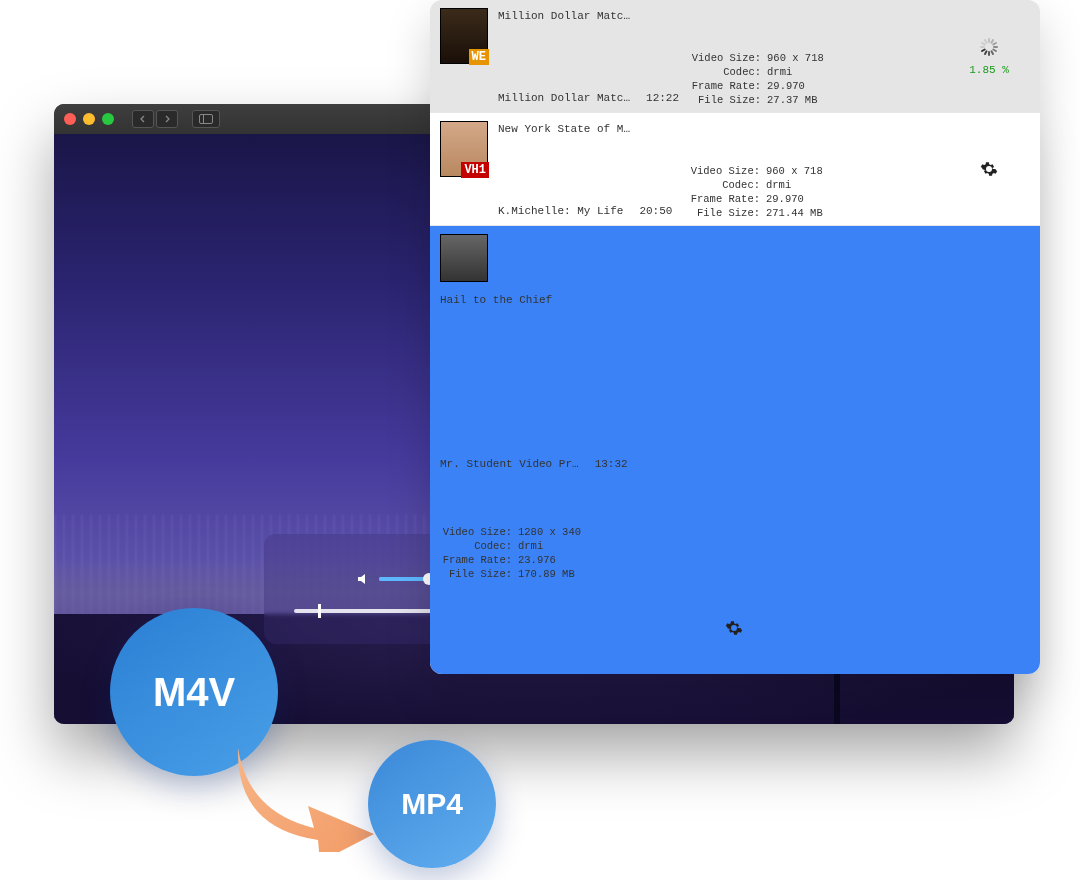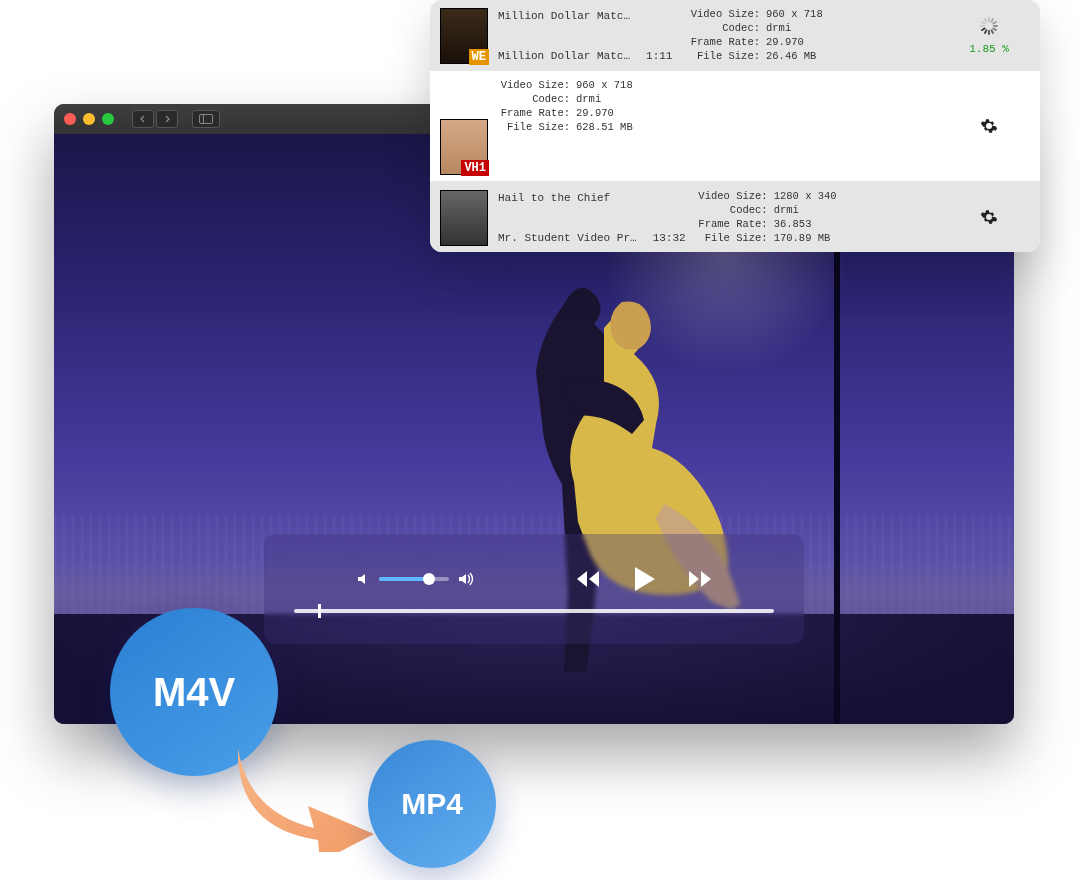--- a/index.html
+++ b/index.html
@@ -112,44 +112,45 @@
   color:#333;
 }
 .list-row{
   display:flex; align-items:stretch;
   border-bottom:1px solid #e8e8e8;
   padding:8px 12px 6px 10px;
   gap:10px;
 }
 .list-row.r0{background:#e5e5e5;}
 .list-row.r1{background:#ffffff;}
-.list-row.r2{background:#e5e5e5;border-bottom:none;}
+.list-row.r2{background:#3b82f6;border-bottom:none;flex-direction:column;}
 .thumb{
   width:48px;height:56px;flex:0 0 48px;
   background:#222;border:1px solid #000;position:relative;
   display:flex;align-items:flex-end;justify-content:center;
 }
 .thumb .tag{
   position:absolute;right:-2px;bottom:-2px;
   font-size:12px;font-weight:bold;padding:1px 3px;color:#fff;
 }
 .thumb.t0{background:linear-gradient(#3a2a1a,#1a0f08);}
 .thumb.t0 .tag{background:#e69400;}
-.thumb.t1{background:linear-gradient(#d4a888,#b88860);margin-top:40px;}
+.thumb.t1{background:linear-gradient(#d4a888,#b88860);}
 .thumb.t1 .tag{background:#c40000;}
 .thumb.t2{background:linear-gradient(#666,#333);}
 .row-titles{
   flex:0 0 180px;display:flex;flex-direction:column;justify-content:space-between;
   padding:2px 0;
 }
 .row-titles .t1{white-space:nowrap;overflow:hidden;text-overflow:ellipsis;}
 .row-titles .t2line{display:flex;gap:16px;white-space:nowrap;}
 .row-meta{
   flex:1;display:flex;flex-direction:column;gap:2px;
   font-size:10.5px;
+  margin-top:44px;
 }
 .row-meta div{display:flex;gap:6px;}
 .row-meta .lbl{width:72px;text-align:right;color:#333;}
 .row-status{
   flex:0 0 78px;display:flex;flex-direction:column;
   align-items:center;justify-content:center;gap:8px;
 }
 .row-status .pct{color:#1a9a1a;font-size:11px;}
 .spinner{width:18px;height:18px;position:relative;}
 .spinner span{
@@ -277,39 +278,39 @@
 <div class="list-panel">
 
   <div class="list-row r0">
     <div class="thumb t0">
       <div class="tag">WE</div>
     </div>
     <div class="row-titles">
       <div class="t1">Million Dollar Matc…</div>
       <div class="t2line">
         <span>Million Dollar Matc…</span>
-        <span>1:11</span>
+        <span>12:22</span>
       </div>
     </div>
     <div class="row-meta">
       <div>
           <span class="lbl">Video Size:</span>
           <span>960 x 718</span>
         </div>
       <div>
           <span class="lbl">Codec:</span>
           <span>drmi</span>
         </div>
       <div>
           <span class="lbl">Frame Rate:</span>
           <span>29.970</span>
         </div>
       <div>
           <span class="lbl">File Size:</span>
-          <span>26.46 MB</span>
+          <span>27.37 MB</span>
         </div>
     </div>
     <div class="row-status">
       <div class="spinner">
         <span style="transform:rotate(0deg);opacity:.2"></span>
           <span style="transform:rotate(30deg);opacity:.3"></span>
         <span style="transform:rotate(60deg);opacity:.4"></span>
           <span style="transform:rotate(90deg);opacity:.5"></span>
         <span style="transform:rotate(120deg);opacity:.6"></span>
           <span style="transform:rotate(150deg);opacity:.7"></span>
@@ -321,36 +322,43 @@
           <span style="transform:rotate(330deg);opacity:.15"></span>
       </div>
       <div class="pct">1.85 %</div>
     </div>
   </div>
 
   <div class="list-row r1">
     <div class="thumb t1">
       <div class="tag">VH1</div>
     </div>
+    <div class="row-titles">
+      <div class="t1">New York State of M…</div>
+      <div class="t2line">
+        <span>K.Michelle: My Life</span>
+        <span>20:50</span>
+      </div>
+    </div>
     <div class="row-meta">
       <div>
           <span class="lbl">Video Size:</span>
           <span>960 x 718</span>
         </div>
       <div>
           <span class="lbl">Codec:</span>
           <span>drmi</span>
         </div>
       <div>
           <span class="lbl">Frame Rate:</span>
           <span>29.970</span>
         </div>
       <div>
           <span class="lbl">File Size:</span>
-          <span>628.51 MB</span>
+          <span>271.44 MB</span>
         </div>
     </div>
     <div class="row-status">
       <div class="gear">
         <svg width="18" height="18" viewBox="0 0 24 24" fill="#222">
             <path d="M12 8a4 4 0 100 8 4 4 0 000-8zm9 4a7 7 0 01-.1 1.2l2.1 1.6-2 3.4-2.5-1a7 7 0 01-2 1.2l-.4 2.6h-4l-.4-2.6a7 7 0 01-2-1.2l-2.5 1-2-3.4 2.1-1.6A7 7 0 013 12a7 7 0 01.1-1.2L1 9.2l2-3.4 2.5 1a7 7 0 012-1.2L7.9 3h4l.4 2.6a7 7 0 012 1.2l2.5-1 2 3.4-2.1 1.6c.1.4.1.8.1 1.2z"></path>
           </svg>
       </div>
     </div>
   </div>
@@ -368,21 +376,21 @@
       <div>
           <span class="lbl">Video Size:</span>
           <span>1280 x 340</span>
         </div>
       <div>
           <span class="lbl">Codec:</span>
           <span>drmi</span>
         </div>
       <div>
           <span class="lbl">Frame Rate:</span>
-          <span>36.853</span>
+          <span>23.976</span>
         </div>
       <div>
           <span class="lbl">File Size:</span>
           <span>170.89 MB</span>
         </div>
     </div>
     <div class="row-status">
       <div class="gear">
         <svg width="18" height="18" viewBox="0 0 24 24" fill="#222">
             <path d="M12 8a4 4 0 100 8 4 4 0 000-8zm9 4a7 7 0 01-.1 1.2l2.1 1.6-2 3.4-2.5-1a7 7 0 01-2 1.2l-.4 2.6h-4l-.4-2.6a7 7 0 01-2-1.2l-2.5 1-2-3.4 2.1-1.6A7 7 0 013 12a7 7 0 01.1-1.2L1 9.2l2-3.4 2.5 1a7 7 0 012-1.2L7.9 3h4l.4 2.6a7 7 0 012 1.2l2.5-1 2 3.4-2.1 1.6c.1.4.1.8.1 1.2z"></path>

